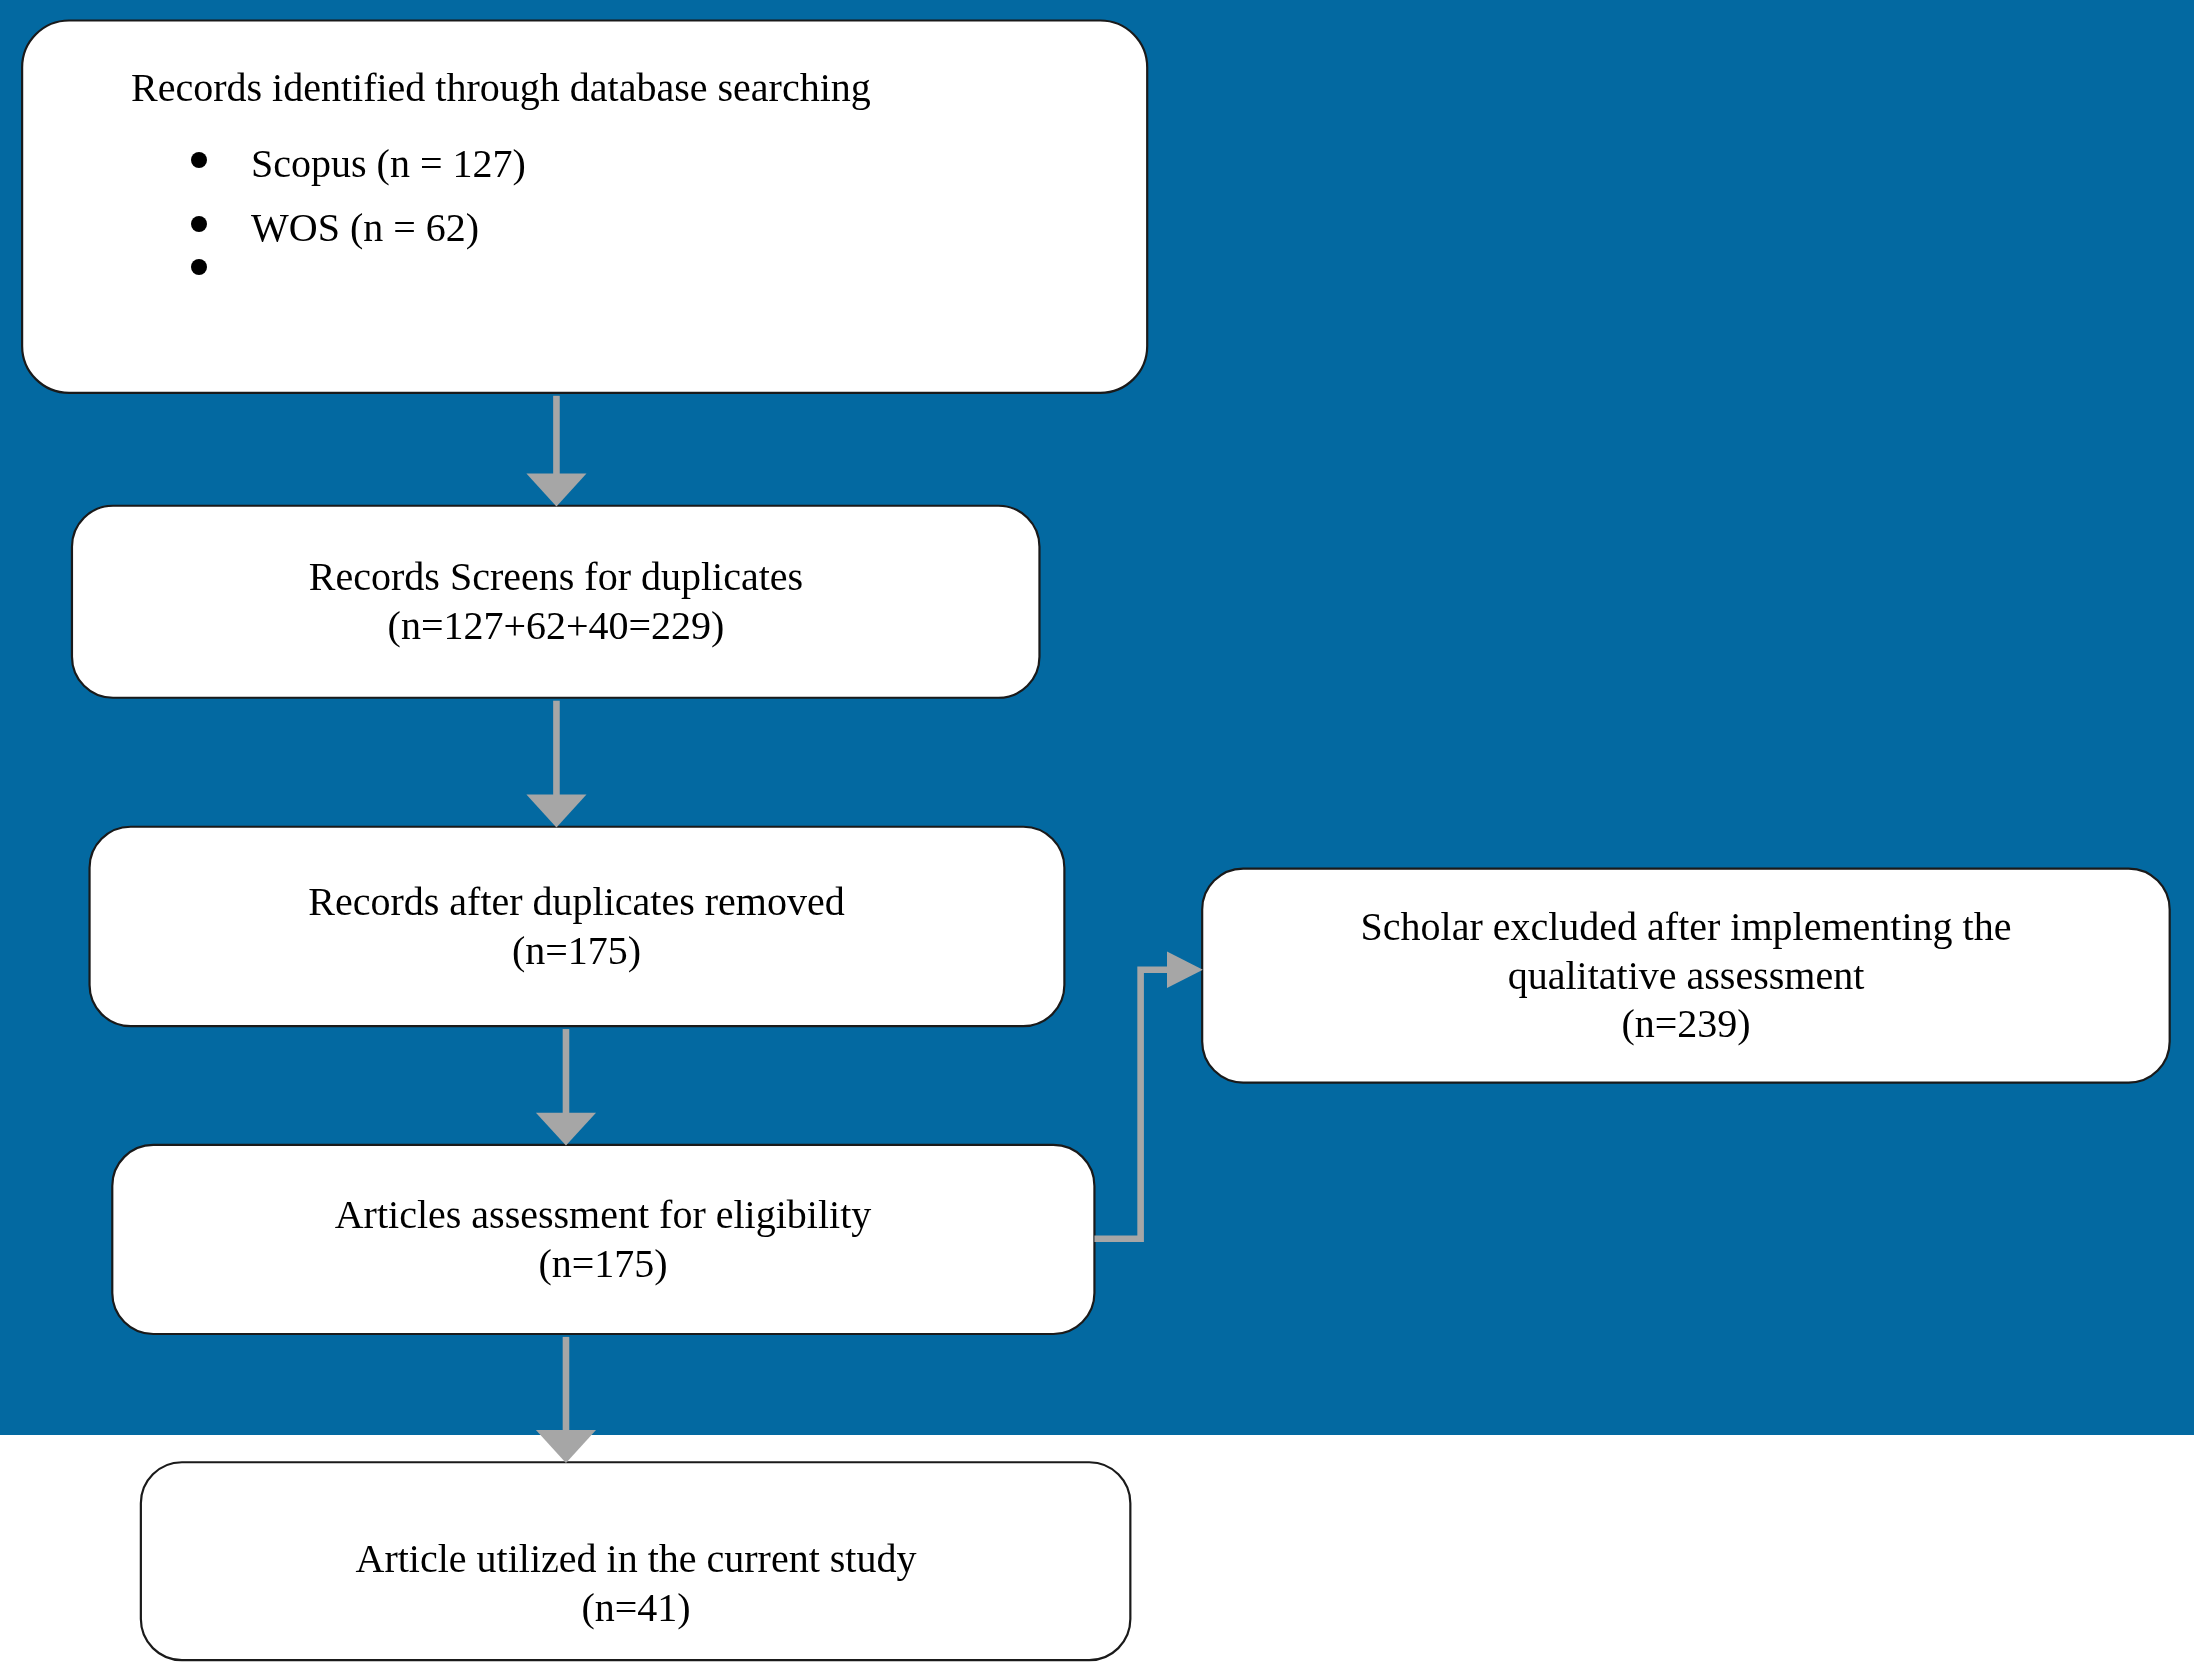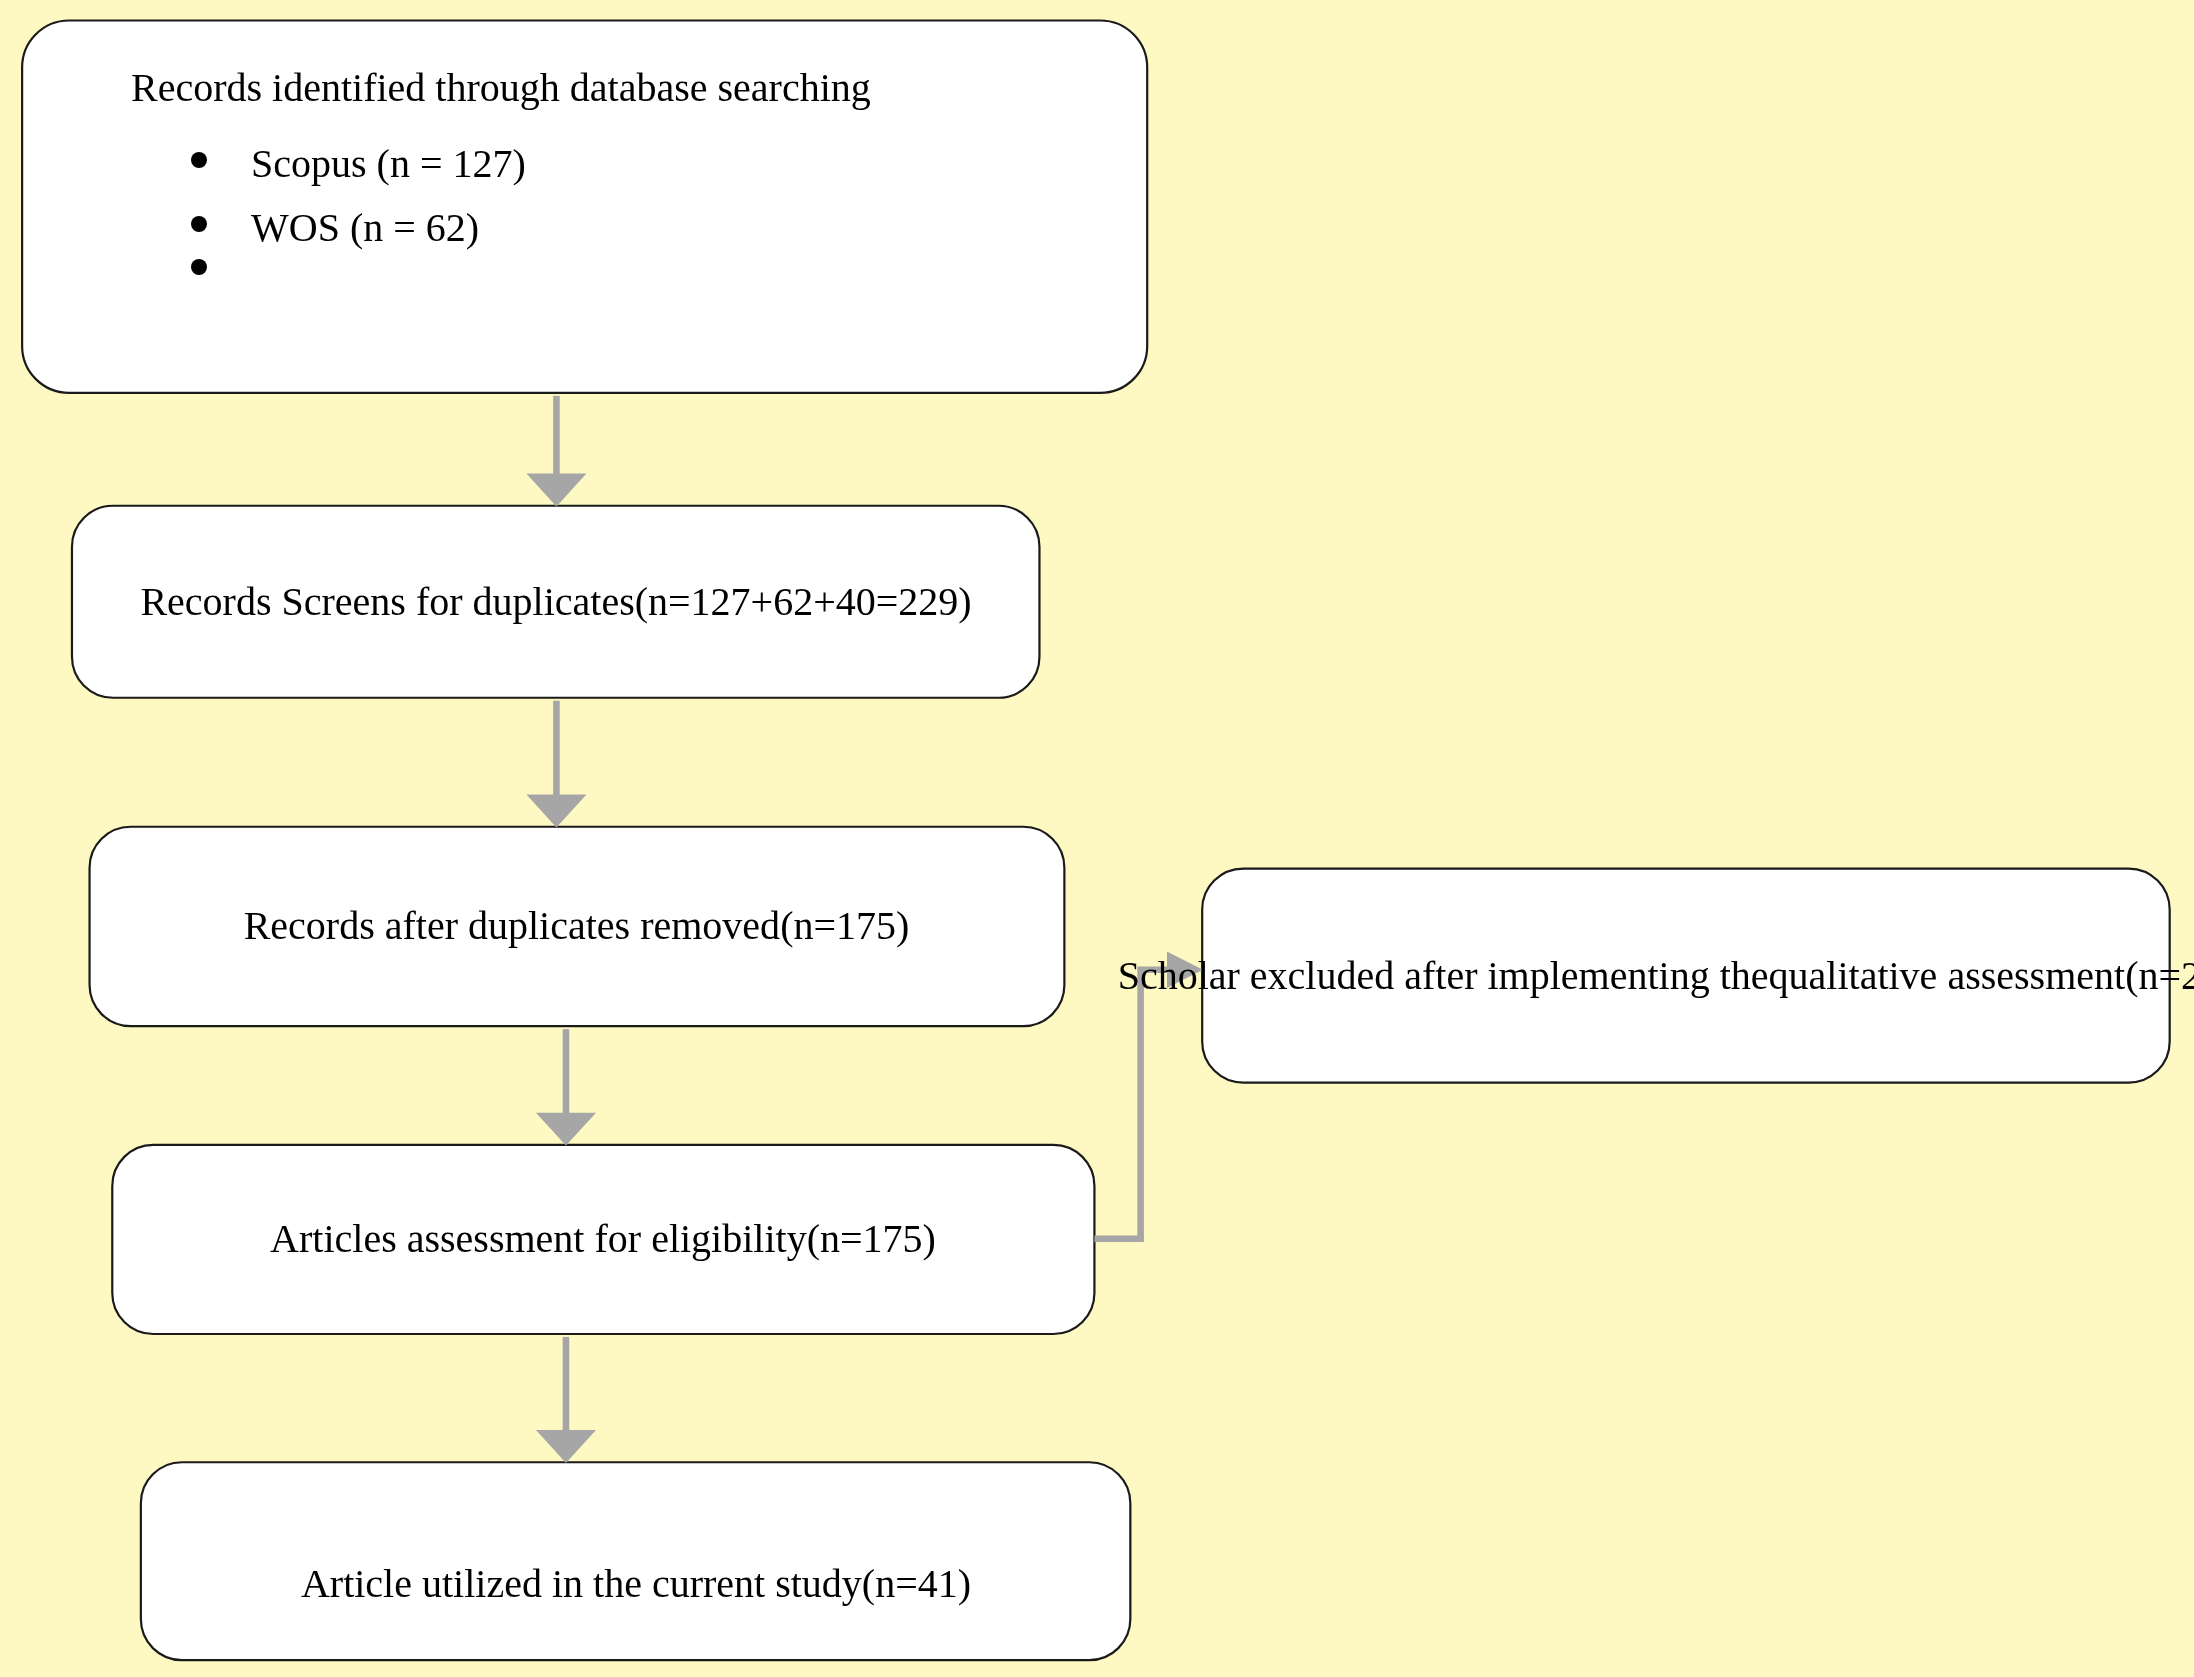--- a/index.html
+++ b/index.html
@@ -11,22 +11,22 @@
   body {
     width: 2194px;
     height: 1677px;
     font-family: "Liberation Serif", "DejaVu Serif", serif;
     color: #000000;
     overflow: hidden;
   }
   #diagram-root {
     position: relative;
     width: 2194px;
-    height: 1677px;
-    background: #fef9c3;
+    height: 1435px;
+    background: #0369a1;
   }
   svg.flow-canvas {
     position: absolute;
     left: 0;
     top: 0;
     width: 2194px;
     height: 1677px;
   }
   .node-box {
     fill: #ffffff;
@@ -41,21 +41,21 @@
     stroke-linejoin: miter;
   }
   .connector-head {
     fill: #a6a6a6;
     stroke: none;
   }
   .node-text {
     position: absolute;
     box-sizing: border-box;
     display: flex;
-    flex-direction: row;
+    flex-direction: column;
     justify-content: center;
     align-items: center;
     text-align: center;
     font-family: "Liberation Serif", "DejaVu Serif", serif;
     font-size: 40px;
     line-height: 1.22;
     color: #000000;
     pointer-events: none;
   }
   .node-text .line {

